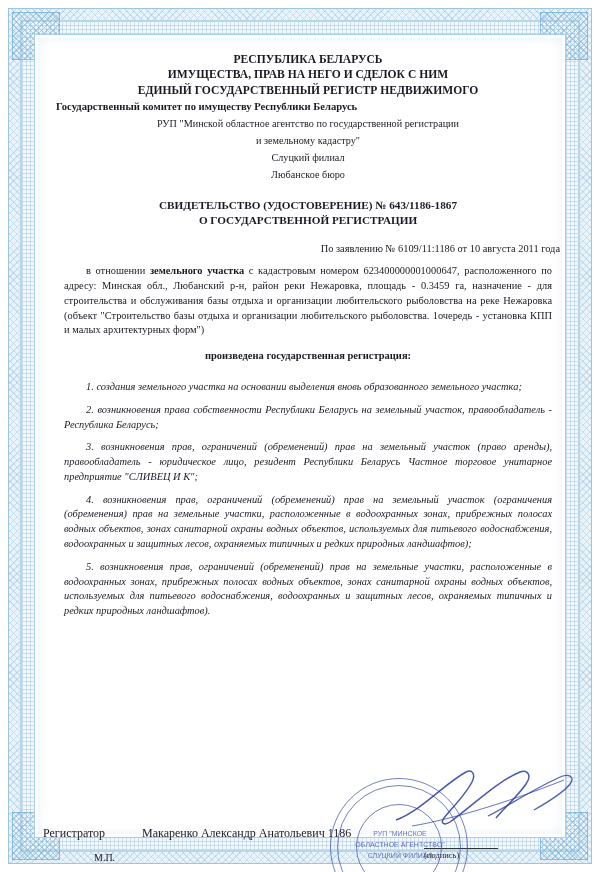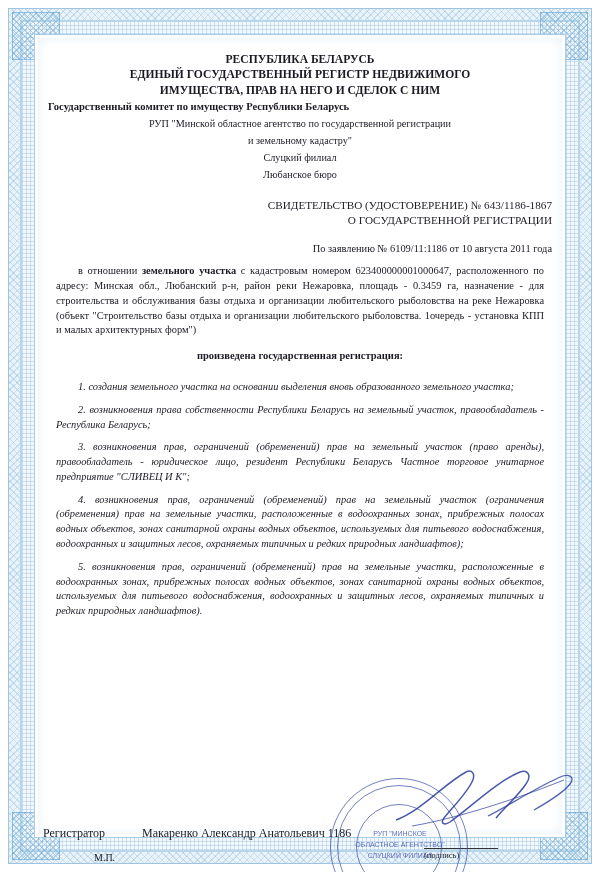--- a/index.html
+++ b/index.html
@@ -51,21 +51,21 @@
       repeating-linear-gradient(-45deg, rgba(110,170,212,0.45) 0 1px, rgba(255,255,255,0) 1px 4px);
   }
   .corner.tl { left: 12px; top: 12px; }
   .corner.tr { right: 12px; top: 12px; }
   .corner.bl { left: 12px; bottom: 12px; }
   .corner.br { right: 12px; bottom: 12px; }
 
   
   .content {
     position: absolute;
-    left: 48px; top: 52px;
+    left: 56px; top: 52px;
     width: 504px;
     height: 768px;
     font-size: 10.4px;
     line-height: 1.42;
   }
   .bold { font-weight: bold; }
   .t-main {
     font-size: 11.6px;
     font-weight: bold;
     text-align: center;
@@ -79,22 +79,22 @@
     margin-top: 2px;
   }
   .t-org {
     font-size: 10.2px;
     text-align: center;
     line-height: 1.36;
     margin-top: 3px;
   }
   .t-cert {
     font-size: 11.2px;
-    font-weight: normal;
-    text-align: right;
+    font-weight: bold;
+    text-align: center;
     line-height: 1.34;
     margin-top: 16px;
   }
   .t-app {
     text-align: right;
     margin-top: 14px;
     font-size: 10.4px;
   }
   p.just {
     text-align: justify;
@@ -189,22 +189,22 @@
   <div class="border-mid"></div>
   <div class="corner tl"></div>
   <div class="corner tr"></div>
   <div class="corner bl"></div>
   <div class="corner br"></div>
   <div class="border-inner"></div>
 
   <div class="content">
 
     <div class="t-main">РЕСПУБЛИКА БЕЛАРУСЬ</div>
+    <div class="t-main">ИМУЩЕСТВА, ПРАВ НА НЕГО И СДЕЛОК С НИМ</div>
     <div class="t-main">ЕДИНЫЙ ГОСУДАРСТВЕННЫЙ РЕГИСТР НЕДВИЖИМОГО</div>
-    <div class="t-main">ИМУЩЕСТВА, ПРАВ НА НЕГО И СДЕЛОК С НИМ</div>
     <div class="t-sub">Государственный комитет по имуществу Республики Беларусь</div>
     <div class="t-org">РУП "Минской областное агентство по государственной регистрации</div>
     <div class="t-org">и земельному кадастру"</div>
     <div class="t-org">Слуцкий филиал</div>
     <div class="t-org">Любанское бюро</div>
 
     <div class="t-cert">СВИДЕТЕЛЬСТВО (УДОСТОВЕРЕНИЕ) № 643/1186-1867</div>
     <div class="t-cert" style="margin-top:0">О ГОСУДАРСТВЕННОЙ РЕГИСТРАЦИИ</div>
 
     <div class="t-app">По заявлению № 6109/11:1186 от 10 августа 2011 года</div>

